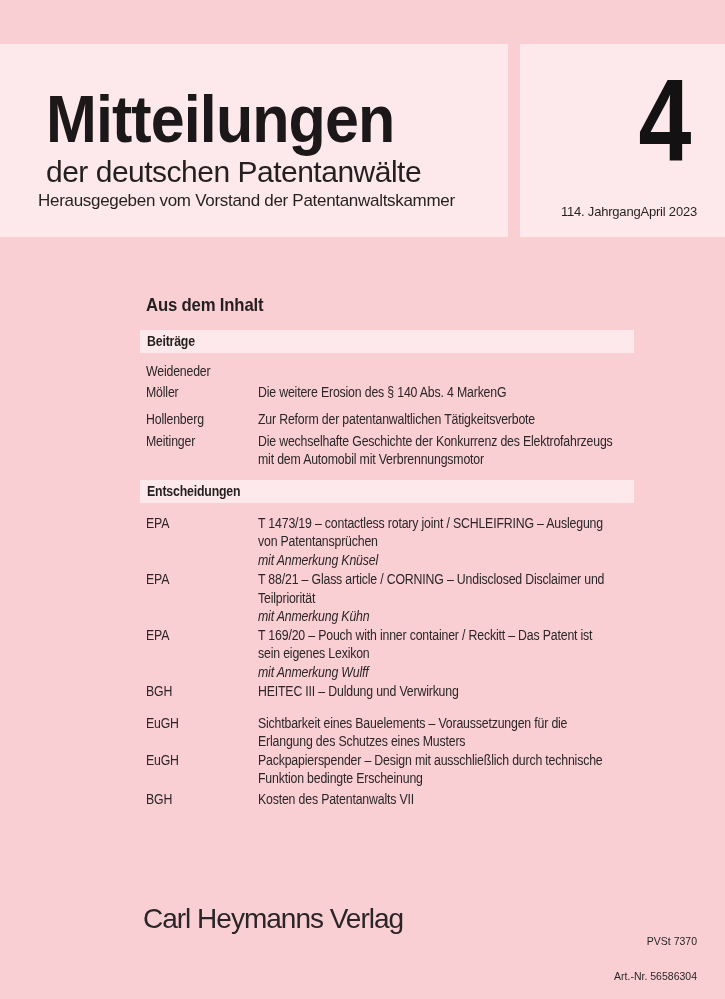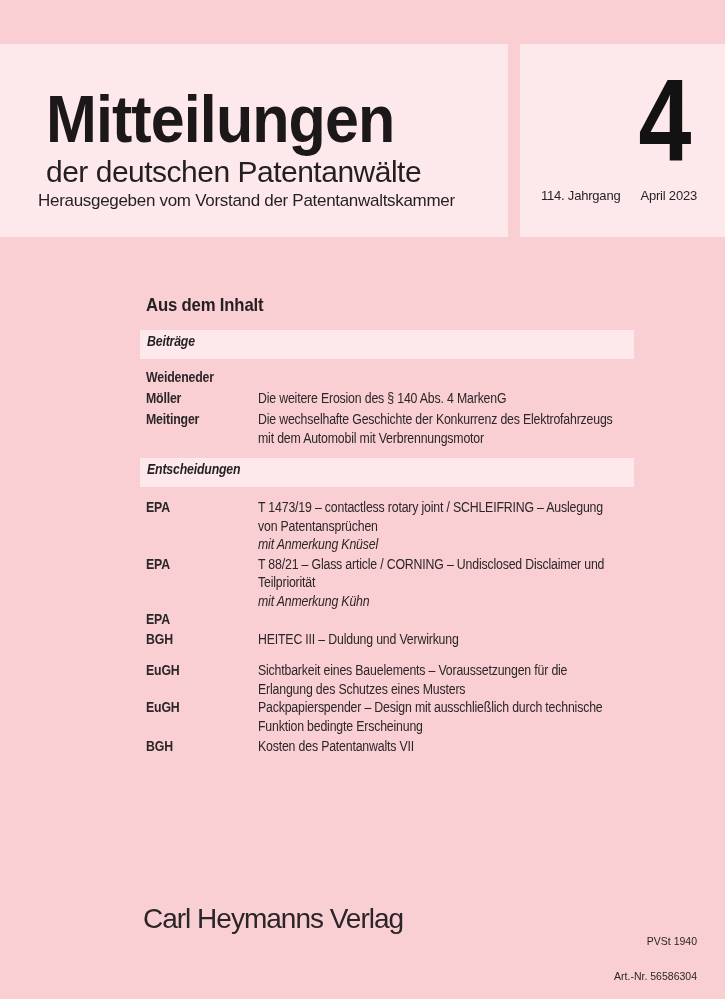--- a/index.html
+++ b/index.html
@@ -27,39 +27,39 @@
   .journal-publisher{
     position:absolute;left:38px;top:192px;
     font-size:17px;line-height:1.1;letter-spacing:-.3px;color:#241f20;white-space:pre;
   }
   .issue-number{
     position:absolute;right:33px;top:62px;
     font-size:116px;font-weight:bold;line-height:1;color:#141112;
     transform:scaleX(.82);transform-origin:100% 0;
   }
   .issue-meta{
-    position:absolute;right:28px;top:188px;
+    position:absolute;right:28px;top:204px;
     font-size:13px;letter-spacing:-.2px;color:#241f20;
-    display:flex;gap:20px;white-space:pre;
+    display:flex;gap:0;white-space:pre;
   }
 
   
   .content{position:absolute;left:140px;top:297px;width:494px;}
   .toc-heading{
     padding-left:6px;font-size:19px;font-weight:bold;line-height:16px;color:#241f20;
   }
   .band{
-    margin-top:17px;height:29px;line-height:23px;background:#fde9eb;
-    padding-left:7px;font-size:14px;font-weight:bold;color:#241f20;font-style:italic;
+    margin-top:17px;height:23px;line-height:23px;background:#fde9eb;
+    padding-left:7px;font-size:14px;font-weight:bold;color:#241f20;
   }
   .row{
     display:grid;grid-template-columns:112px 1fr;
     padding-left:6px;font-size:14px;line-height:18.5px;
   }
-  .author{font-weight:bold;}
+  .author{font-weight:normal;}
   .cond{
     display:block;transform:scaleX(.88);transform-origin:0 0;
     white-space:pre;letter-spacing:-.2px;
   }
   span.cond{display:inline-block;}
   .note{font-style:italic;}
 
   
   .footer-publisher{
     position:absolute;left:143px;top:903px;
@@ -96,20 +96,26 @@
     <div class="author"><span class="cond">Weideneder</span></div>
   </div>
 
   <div class="row" style="margin-top:2px">
     <div class="author"><span class="cond">Möller</span></div>
     <div>
         <div class="cond">Die weitere Erosion des § 140 Abs. 4 MarkenG</div>
       </div>
   </div>
 
+  <div class="row" style="margin-top:9px">
+    <div class="author"><span class="cond">Hollenberg</span></div>
+    <div>
+        <div class="cond">Zur Reform der patentanwaltlichen Tätigkeitsverbote</div>
+      </div>
+  </div>
 
   <div class="row" style="margin-top:3px">
     <div class="author"><span class="cond">Meitinger</span></div>
     <div>
         <div class="cond">Die wechselhafte Geschichte der Konkurrenz des Elektrofahrzeugs
 mit dem Automobil mit Verbrennungsmotor</div>
       </div>
   </div>
 
   <div class="band" style="margin-top:11px"><span class="cond">Entscheidungen</span></div>
@@ -127,20 +133,25 @@
     <div class="author"><span class="cond">EPA</span></div>
     <div>
       <div class="cond">T 88/21 – Glass article / CORNING – Undisclosed Disclaimer und
 Teilpriorität</div>
       <div class="cond note">mit Anmerkung Kühn</div>
     </div>
   </div>
 
   <div class="row" style="margin-top:0">
     <div class="author"><span class="cond">EPA</span></div>
+    <div>
+      <div class="cond">T 169/20 – Pouch with inner container / Reckitt – Das Patent ist
+sein eigenes Lexikon</div>
+      <div class="cond note">mit Anmerkung Wulff</div>
+    </div>
   </div>
 
   <div class="row" style="margin-top:1px">
     <div class="author"><span class="cond">BGH</span></div>
     <div>
         <div class="cond">HEITEC III – Duldung und Verwirkung</div>
       </div>
   </div>
 
   <div class="row" style="margin-top:13px">
@@ -163,15 +174,15 @@
     <div class="author"><span class="cond">BGH</span></div>
     <div>
         <div class="cond">Kosten des Patentanwalts VII</div>
       </div>
   </div>
 
 </div>
 
 <div class="footer-publisher">Carl Heymanns Verlag</div>
 <div class="footer-codes">
-  <div>PVSt 1940</div>
+  <div>PVSt 7370</div>
   <div>Art.-Nr. 56586304</div>
 </div>
 
 </body></html>

